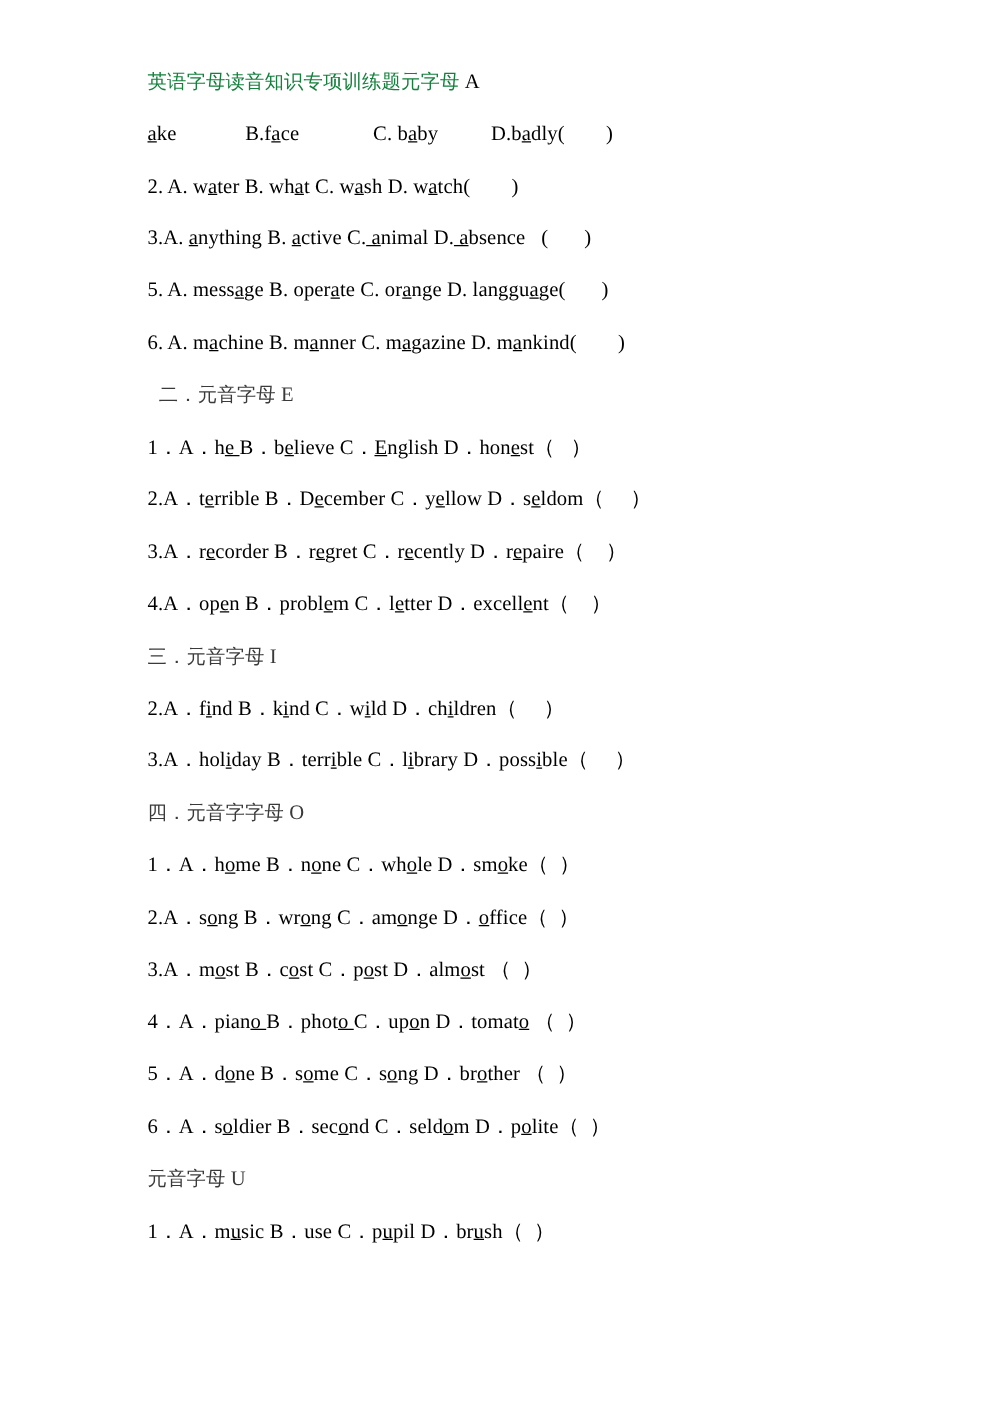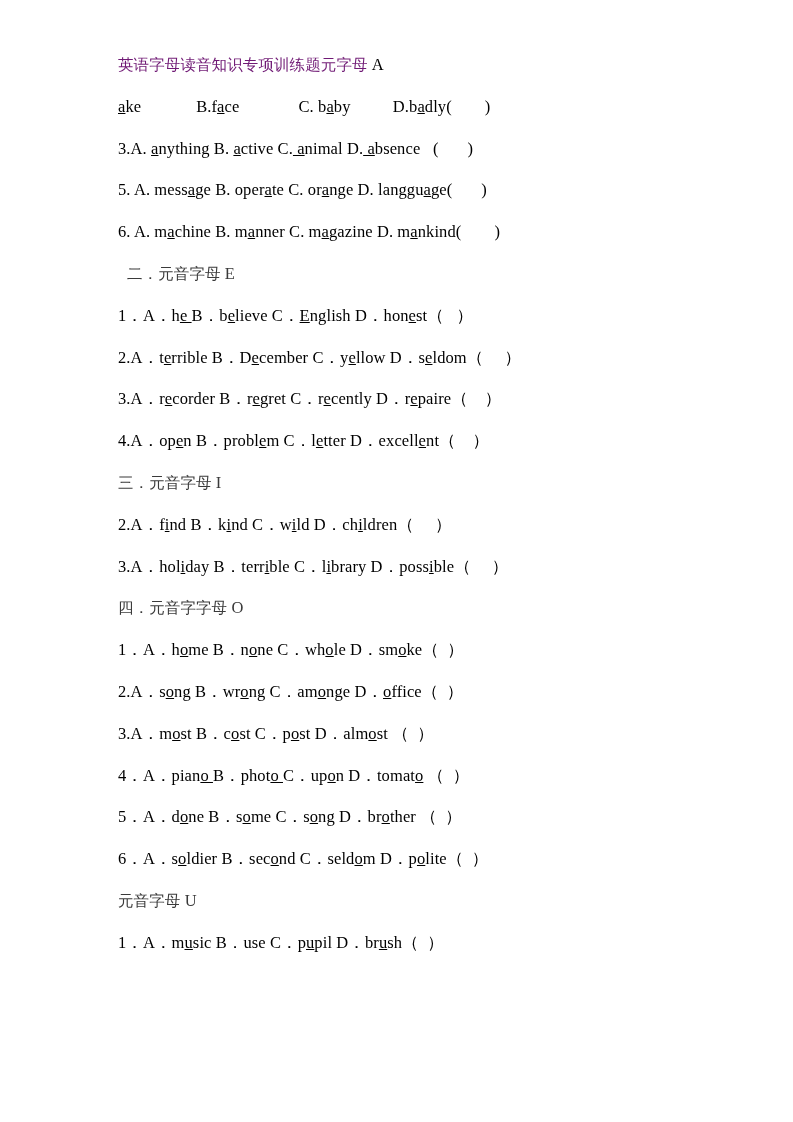--- a/index.html
+++ b/index.html
@@ -42,39 +42,40 @@
     font-size: 16.5px;
   }
   .line.cn .cjk {
     font-family: "DejaVu Sans", "Liberation Sans", sans-serif;
     font-size: 15.5px;
     margin-top: 33px;
   }
   .title .cjk {
     font-family: Liberation Sans, sans-serif;
     font-size: 15.5px;
-    color: #701a75;
+    color: #15803d;
   }
   .sec-indent { padding-left: 9px; }
   u, .u {
     text-decoration: underline;
     text-underline-offset: 1px;
   }
   .paren { letter-spacing: 0px; }
 </style>
 </head>
 <body>
 
 <div class="page">
   <div class="doc-body">
 
     <div class="line title"><span class="cjk">英语字母读音知识专项训练题元字母</span> A</div>
 
     <div class="line"><u>a</u>ke&nbsp;&nbsp;&nbsp;&nbsp;&nbsp;&nbsp;&nbsp;&nbsp;&nbsp;&nbsp;&nbsp;&nbsp; B.f<u>a</u>ce&nbsp;&nbsp;&nbsp;&nbsp;&nbsp;&nbsp;&nbsp;&nbsp;&nbsp;&nbsp;&nbsp;&nbsp;&nbsp; C. b<u>a</u>by&nbsp;&nbsp;&nbsp;&nbsp;&nbsp;&nbsp;&nbsp;&nbsp;&nbsp; D.b<u>a</u>dly(<span class="paren">&nbsp;&nbsp;&nbsp;&nbsp;&nbsp;&nbsp;&nbsp;&nbsp;</span>)</div>
 
+    <div class="line">2. A. w<u>a</u>ter B. wh<u>a</u>t C. w<u>a</u>sh D. w<u>a</u>tch(<span class="paren">&nbsp;&nbsp;&nbsp;&nbsp;&nbsp;&nbsp;&nbsp;&nbsp;</span>)</div>
 
     <div class="line">3.A. <u>a</u>nything B. <u>a</u>ctive C.<u>&nbsp;a</u>nimal D.<u>&nbsp;a</u>bsence&nbsp;&nbsp; (<span class="paren">&nbsp;&nbsp;&nbsp;&nbsp;&nbsp;&nbsp;&nbsp;</span>)</div>
 
 
     <div class="line">5. A. mess<u>a</u>ge B. oper<u>a</u>te C. or<u>a</u>nge D. langgu<u>a</u>ge(<span class="paren">&nbsp;&nbsp;&nbsp;&nbsp;&nbsp;&nbsp;&nbsp;</span>)</div>
 
     <div class="line">6. A. m<u>a</u>chine B. m<u>a</u>nner C. m<u>a</u>gazine D. m<u>a</u>nkind(<span class="paren">&nbsp;&nbsp;&nbsp;&nbsp;&nbsp;&nbsp;&nbsp;&nbsp;</span>)</div>
 
     <div class="line cn sec-indent"><span class="cjk">二．元音字母</span> E</div>
 

